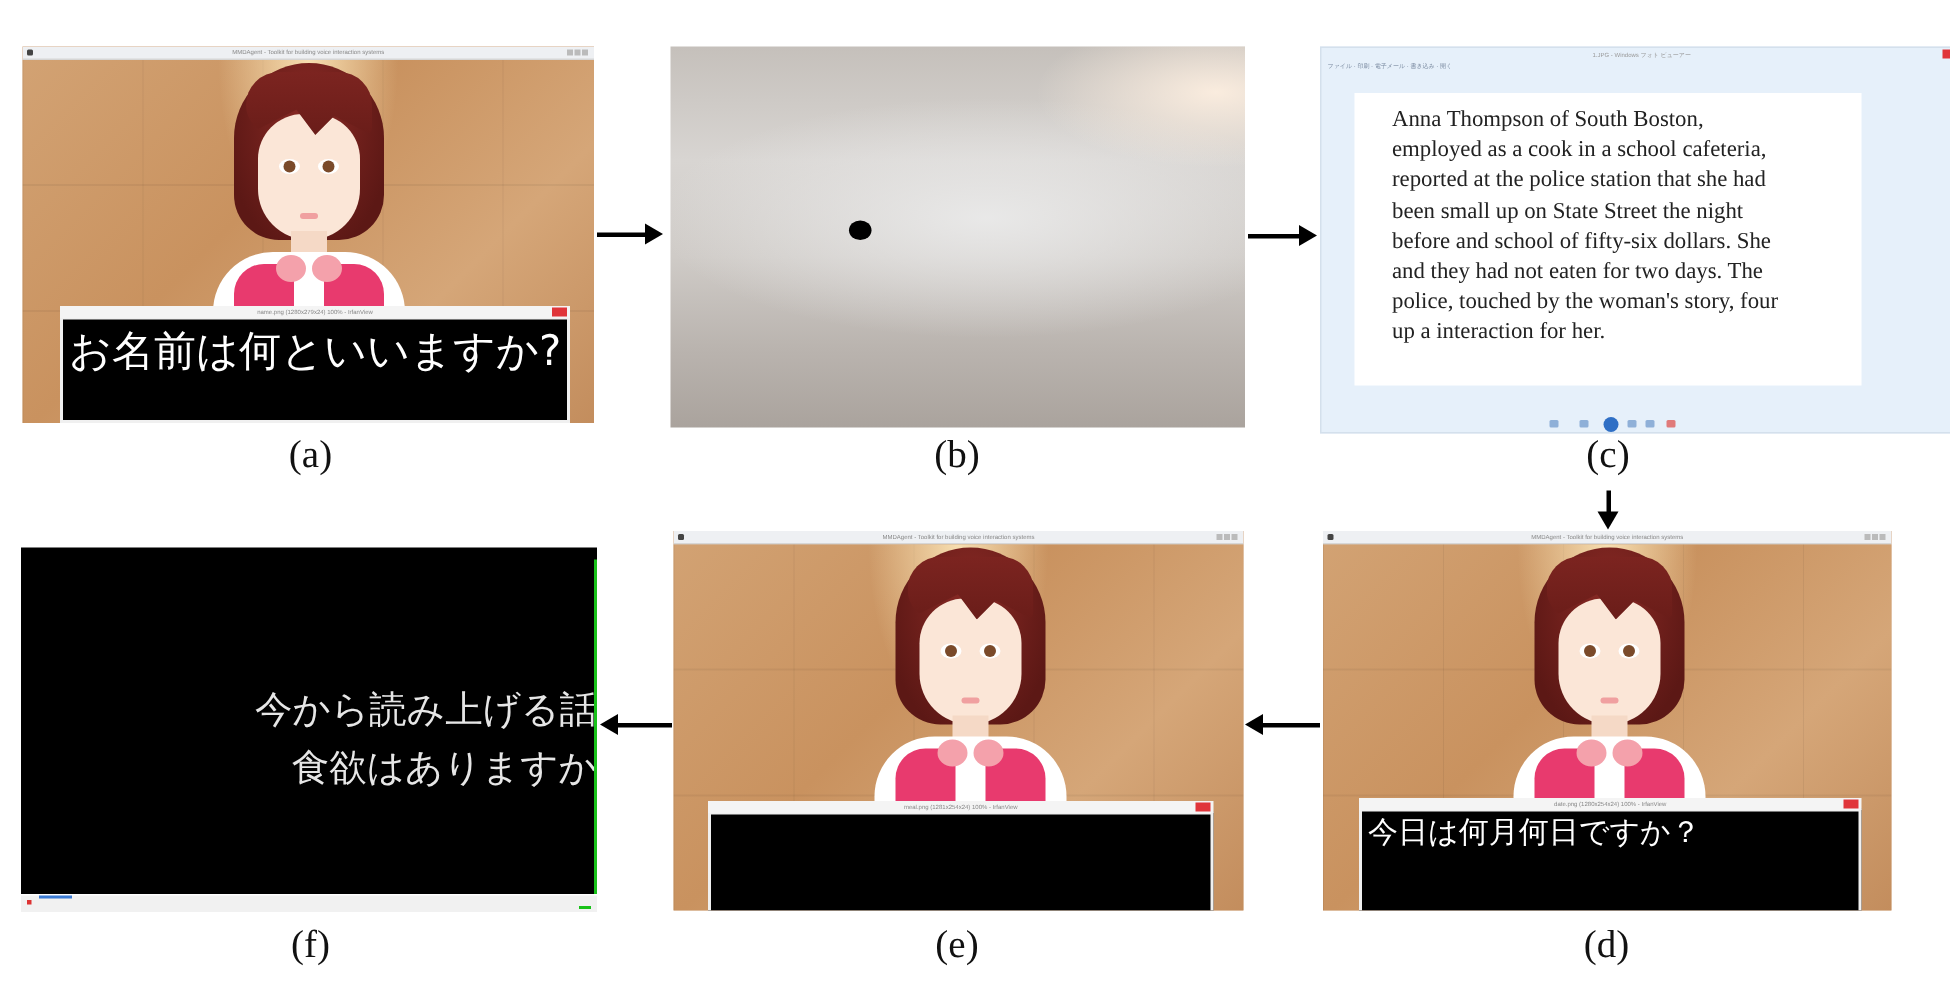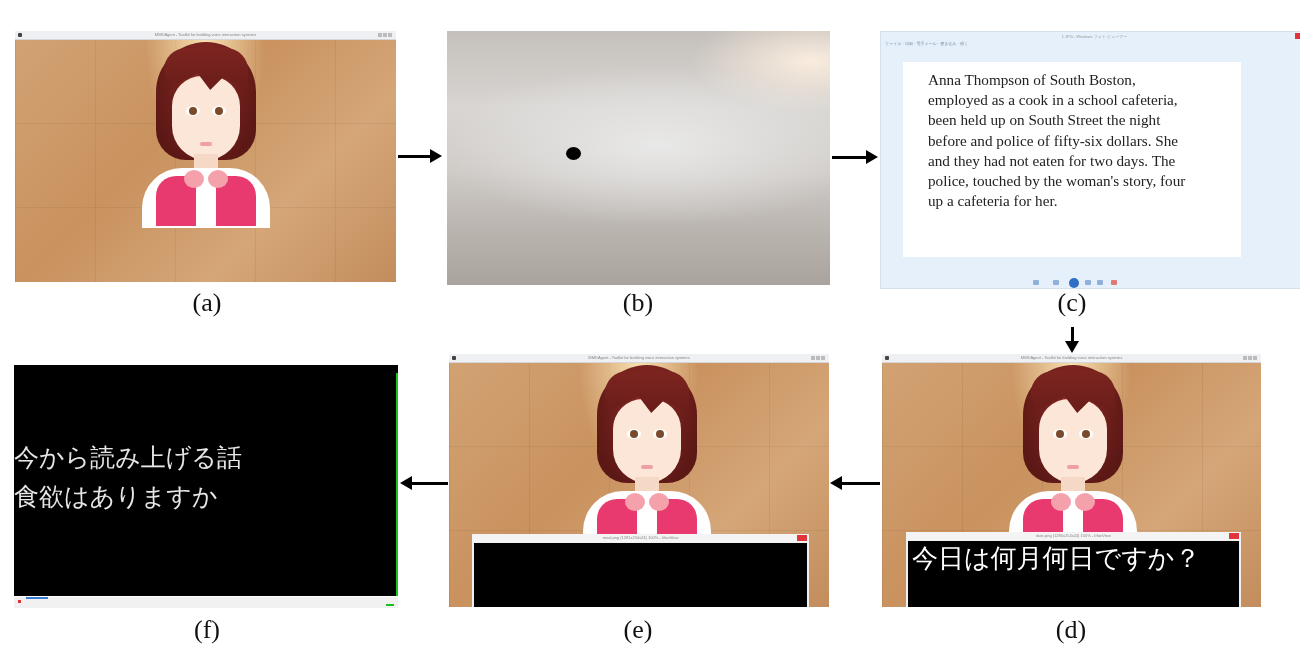--- a/index.html
+++ b/index.html
@@ -114,21 +114,21 @@
     position:absolute; left:25px; top:8px; width:320px;
     font-family:"Liberation Serif", serif; font-size:15.2px; line-height:20.2px; color:#222;
   }
   .c-controls { position:absolute; left:150px; top:247px; width:90px; height:8px; }
   .c-controls .btn { position:absolute; top:1px; width:6px; height:5px; background:#8fb0d8; border-radius:1px; }
   .c-controls .play { position:absolute; left:38px; top:-1px; width:10px; height:10px; border-radius:50%; background:#2f6fc5; }
 
   
   .panel-f { background:#000; }
   .f-text {
-    position:absolute; left:0; right:0; top:73px; text-align:left; color:#e6e6e6;
+    position:absolute; left:0; right:0; top:88px; text-align:right; color:#e6e6e6;
     font-family:"DejaVu Sans", sans-serif; font-size:25px; line-height:39px;
   }
   .f-green { position:absolute; right:0; top:8px; width:2px; bottom:0; background:#19c21a; }
   .f-taskbar {
     position:absolute; left:14px; top:597px; width:384px; height:11px; background:#f1f1f1;
   }
   .f-taskbar .blue { position:absolute; left:12px; top:0; width:22px; height:2px; background:#3a7bd5; }
   .f-taskbar .red { position:absolute; left:4px; top:3px; width:3px; height:3px; background:#d33; }
   .f-taskbar .green { position:absolute; right:4px; top:7px; width:8px; height:2px; background:#19c21a; }
 </style>
@@ -149,20 +149,27 @@
       <div class="eye l"></div>
         <div class="eye r"></div>
         <div class="mouth"></div>
       <div class="neck"></div>
         <div class="body"></div>
         <div class="vest-l"></div>
         <div class="vest-r"></div>
       <div class="bow"></div>
     </div>
   </div>
+  <div class="subwin" style="left:25px;top:180px;width:336px;height:67px;">
+    <div class="subbar">
+      <span>name.png (1280x279x24) 100% - IrfanView</span>
+      <span class="close"></span>
+    </div>
+    <div class="subtext" style="font-size:28px;top:2px;">お名前は何といいますか?</div>
+  </div>
 </div>
 <div class="caption" style="left:167px;top:288px;">(a)</div>
 
 <div class="arrow-h right" style="left:398px;top:155px;width:34px;"></div>
 
 <div class="panel panel-b" style="left:447px;top:31px;width:383px;height:254px;">
   <div class="dot" style="left:119px;top:116px;"></div>
 </div>
 <div class="caption" style="left:598px;top:288px;">(b)</div>
 
@@ -177,25 +184,26 @@
     <span>ファイル</span> ·
     <span>印刷</span> ·
     <span>電子メール</span> ·
     <span>書き込み</span> ·
     <span>開く</span>
   </div>
   <div class="c-page">
     <div class="c-text">
       <div>Anna Thompson of South Boston,</div>
       <div>employed as a cook in a school cafeteria,</div>
-      <div>been held up on South Street the night</div>
-      <div>before and police of fifty-six dollars. She</div>
+      <div>reported at the police station that she had</div>
+      <div>been small up on State Street the night</div>
+      <div>before and school of fifty-six dollars. She</div>
       <div>and they had not eaten for two days. The</div>
       <div>police, touched by the woman's story, four</div>
-      <div>up a cafeteria for her.</div>
+      <div>up a interaction for her.</div>
     </div>
   </div>
   <div class="c-controls">
     <span class="btn" style="left:2px;"></span>
     <span class="btn" style="left:22px;"></span>
     <span class="play"></span>
     <span class="btn" style="left:54px;"></span>
     <span class="btn" style="left:66px;"></span>
     <span class="btn" style="left:80px;background:#e07a7a;"></span>
   </div>
@@ -223,21 +231,21 @@
         <div class="vest-l"></div>
         <div class="vest-r"></div>
       <div class="bow"></div>
     </div>
   </div>
   <div class="subwin" style="left:24px;top:185px;width:331px;height:66px;">
     <div class="subbar">
       <span>date.png (1280x254x24) 100% - IrfanView</span>
       <span class="close"></span>
     </div>
-    <div class="subtext" style="font-size:26px;top:0px;">今日は何月何日ですか？</div>
+    <div class="subtext" style="font-size:20px;top:0px;">今日は何月何日ですか？</div>
   </div>
 </div>
 <div class="caption" style="left:1031px;top:615px;">(d)</div>
 
 <div class="arrow-h left" style="left:840px;top:482px;width:40px;"></div>
 
 <div class="panel mmd" style="left:449px;top:354px;width:380px;height:253px;">
   <div class="titlebar">
     <span class="sysicon"></span>
     <span>MMDAgent - Toolkit for building voice interaction systems</span>

